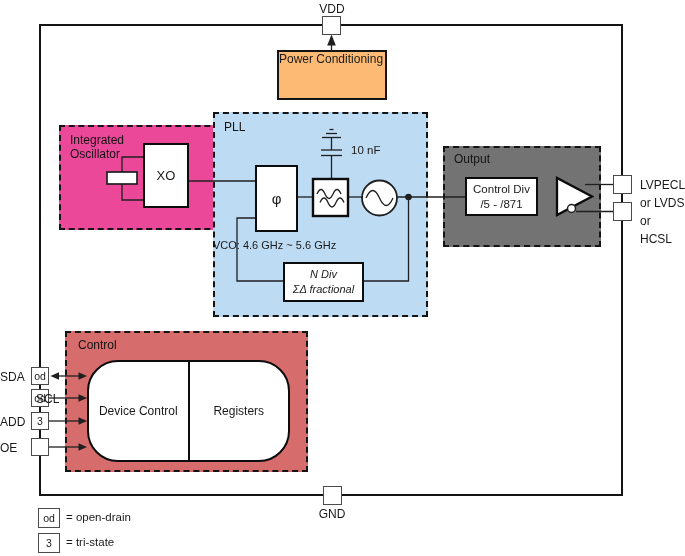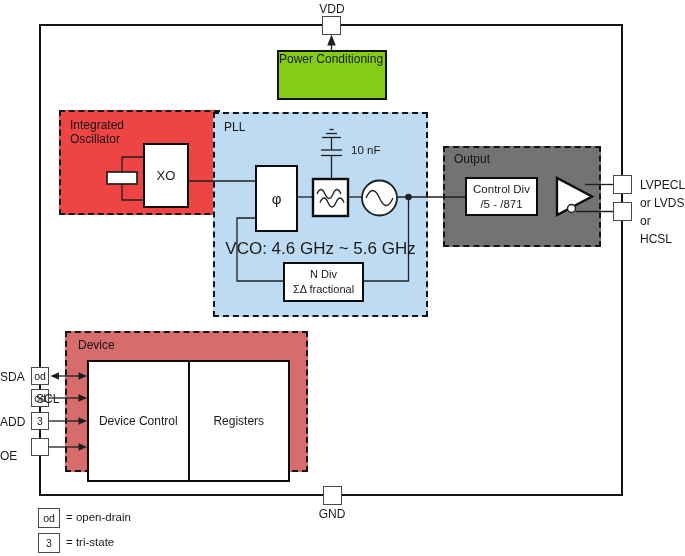--- a/index.html
+++ b/index.html
@@ -8,42 +8,42 @@
     font-family:"Liberation Sans", sans-serif; color:#1a1a1a;
     overflow:hidden;
   }
   .abs { position:absolute; box-sizing:border-box; }
 
   
   #chip { left:39px; top:24px; width:584px; height:472px; border:2.5px solid #141414; }
 
   
   .dblock { border:2.5px dashed #141414; }
-  #blk-osc { left:59px;  top:110px; width:161px; height:105px; background:#ef4444; }
+  #blk-osc { left:59px;  top:125px; width:161px; height:105px; background:#ec4899; }
   #blk-pll { left:213px; top:112px; width:215px; height:205px; background:#bedbf4; }
   #blk-out { left:443px; top:146px; width:158px; height:101px; background:#737373; }
   #blk-ctl { left:65px;  top:331px; width:243px; height:141px; background:#d66c6c; }
   .blk-title { position:absolute; font-size:12px; line-height:1.2; color:#141414; }
   #ttl-osc { left:9px;  top:6px; width:84px; }
   #ttl-pll { left:9px; top:6px; }
   #ttl-out { left:9px;  top:4px; }
   #ttl-ctl { left:11px; top:5px; }
 
   
   .wbox { background:#ffffff; border:2.6px solid #0c0c0c; display:flex;
           align-items:center; justify-content:center; text-align:center; z-index:3; }
-  #power-box { left:277px; top:50px; width:110px; height:50px; background:#84cc16;
+  #power-box { left:277px; top:50px; width:110px; height:50px; background:#fdba74;
                border:2.2px solid #141414; font-size:12px; z-index:3; }
   #xo-box   { left:143px; top:143px; width:46px; height:65px; font-size:13px; }
   #phi-box  { left:255px; top:165px; width:43px; height:67px; font-size:15px; }
   #ndiv-box { left:283px; top:262px; width:81px; height:40px; flex-direction:column;
-              font-size:11px; line-height:1.35; border-width:2.3px; }
+              font-size:11px; line-height:1.35; border-width:2.3px;font-style:italic; }
   #idiv-box { left:465px; top:177px; width:73px; height:39px; flex-direction:column;
               font-size:11.5px; line-height:1.3; border-width:2.1px; }
-  #ctl-box  { left:87px; top:360px; width:203px; height:122px; padding:0; }
+  #ctl-box  { left:87px; top:360px; width:203px; height:102px; padding:0;border-radius:31px; }
   .ctl-cell { flex:1; display:flex; align-items:center; justify-content:center;
               text-align:center; font-size:12px; line-height:1.25; padding:0 5px; height:100%; }
   .ctl-cell + .ctl-cell { border-left:2.2px solid #0c0c0c; }
 
   
   .pin { background:#ffffff; border:1.6px solid #4a4a4a; display:flex; align-items:center;
          justify-content:center; font-size:10.5px; z-index:4; }
   #pin-vdd  { left:322px; top:16px;  width:19px; height:19px; }
   #pin-gnd  { left:323px; top:486px; width:19px; height:19px; }
   #pin-out1 { left:613px; top:175px; width:19px; height:19px; }
@@ -53,23 +53,23 @@
   #pin-add  { left:31px; top:412px; width:18px; height:18px; }
   #pin-oe   { left:31px; top:438px; width:18px; height:18px; }
 
   
   .lbl { font-size:12px; z-index:4; }
   #lbl-vdd { left:311px; top:2px;   width:42px; text-align:center; }
   #lbl-gnd { left:311px; top:507px; width:42px; text-align:center; }
   #lbl-types { left:640px; top:176px; width:45px; font-size:12px; line-height:18px; }
   #lbl-types span { display:block; }
   .pin-lbl { left:0; width:27px; text-align:left; font-size:12px; }
-  #lbl-sda { top:370px; } #lbl-scl { top:392px;padding-left:36px; } #lbl-add { top:415px; } #lbl-oe { top:441px;margin-top:8px; }
+  #lbl-sda { top:370px; } #lbl-scl { top:392px;padding-left:36px; } #lbl-add { top:415px; } #lbl-oe { top:441px; }
   #lbl-cap { left:351px; top:144px; font-size:11.5px; z-index:3; }
-  #lbl-vco { left:213px; top:239px; width:215px; text-align:center; font-size:17px; z-index:3; }
+  #lbl-vco { left:213px; top:239px; width:215px; font-size:11px; z-index:3; }
 
   
   .leg-box { left:38px; width:22px; height:20px; background:#fff; border:1.5px solid #4a4a4a;
              display:flex; align-items:center; justify-content:center; font-size:10.5px; }
   #leg-box-1 { top:508px; } #leg-box-2 { top:533px; }
   .leg-txt { left:66px; font-size:11.5px; }
   #leg-txt-1 { top:511px; } #leg-txt-2 { top:536px; }
 
   #wires { left:0; top:0; width:685px; height:556px; z-index:2; pointer-events:none; }
   #wires line, #wires polyline, #wires path { stroke:#1f1f1f; stroke-width:1.3; fill:none; }
@@ -84,21 +84,21 @@
   <div class="abs dblock" id="blk-osc">
     <div class="blk-title" id="ttl-osc">Integrated Oscillator</div>
   </div>
   <div class="abs dblock" id="blk-pll">
     <div class="blk-title" id="ttl-pll">PLL</div>
   </div>
   <div class="abs dblock" id="blk-out">
     <div class="blk-title" id="ttl-out">Output</div>
   </div>
   <div class="abs dblock" id="blk-ctl">
-    <div class="blk-title" id="ttl-ctl">Device</div>
+    <div class="blk-title" id="ttl-ctl">Control</div>
   </div>
 
   <svg class="abs" id="wires" viewBox="0 0 685 556">
     <g>
       <line x1="331.5" y1="50" x2="331.5" y2="44"></line>
       <polygon points="331.5,34.5 327.2,45.5 335.8,45.5" fill="#1f1f1f" stroke="none"></polygon>
     </g>
     <g>
       <polyline points="143,157 122,157 122,200 143,200"></polyline>
       <rect x="107" y="172" width="30" height="12" fill="#ffffff" stroke="#1f1f1f" stroke-width="1.7"></rect>

